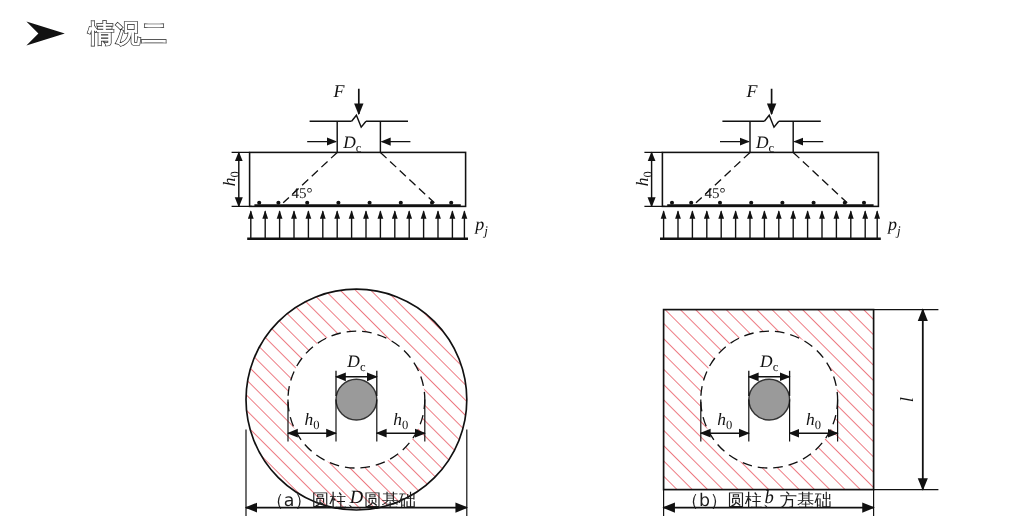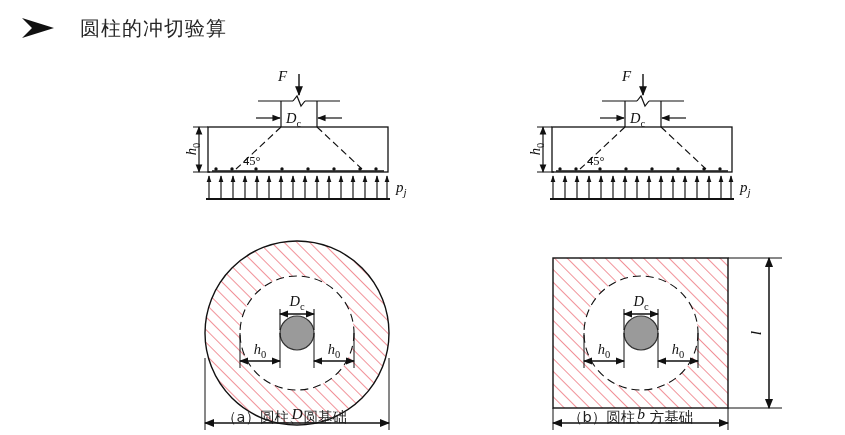--- a/index.html
+++ b/index.html
@@ -67,21 +67,21 @@
   #caption-a { left: 222px; top: 408px; }
   #caption-b { left: 568px; top: 408px; }
 </style>
 </head>
 <body>
 
 <div id="title-row">
   <svg id="bullet-arrow" viewBox="0 0 40 26">
     <path d="M4 3 L36 13 L4 23 L14 13 Z" fill="#111111"></path>
   </svg>
-  <span id="title-main">圆柱的冲切验算</span>
+  <span id="title-outline">情况二</span>
 </div>
 
 <div id="figure">
 <svg class="diagram" width="845" height="387" viewBox="0 0 845 387">
   <defs>
 
     <pattern id="hatchRed" width="9" height="9" patternUnits="userSpaceOnUse" patternTransform="rotate(-45)">
       <line x1="0" y1="0" x2="0" y2="9" stroke="#e8505b" stroke-width="1.25"></line>
     </pattern>
     <marker id="arrFill" viewBox="0 0 10 10" refX="9" refY="5" markerWidth="7" markerHeight="7" orient="auto-start-reverse">

